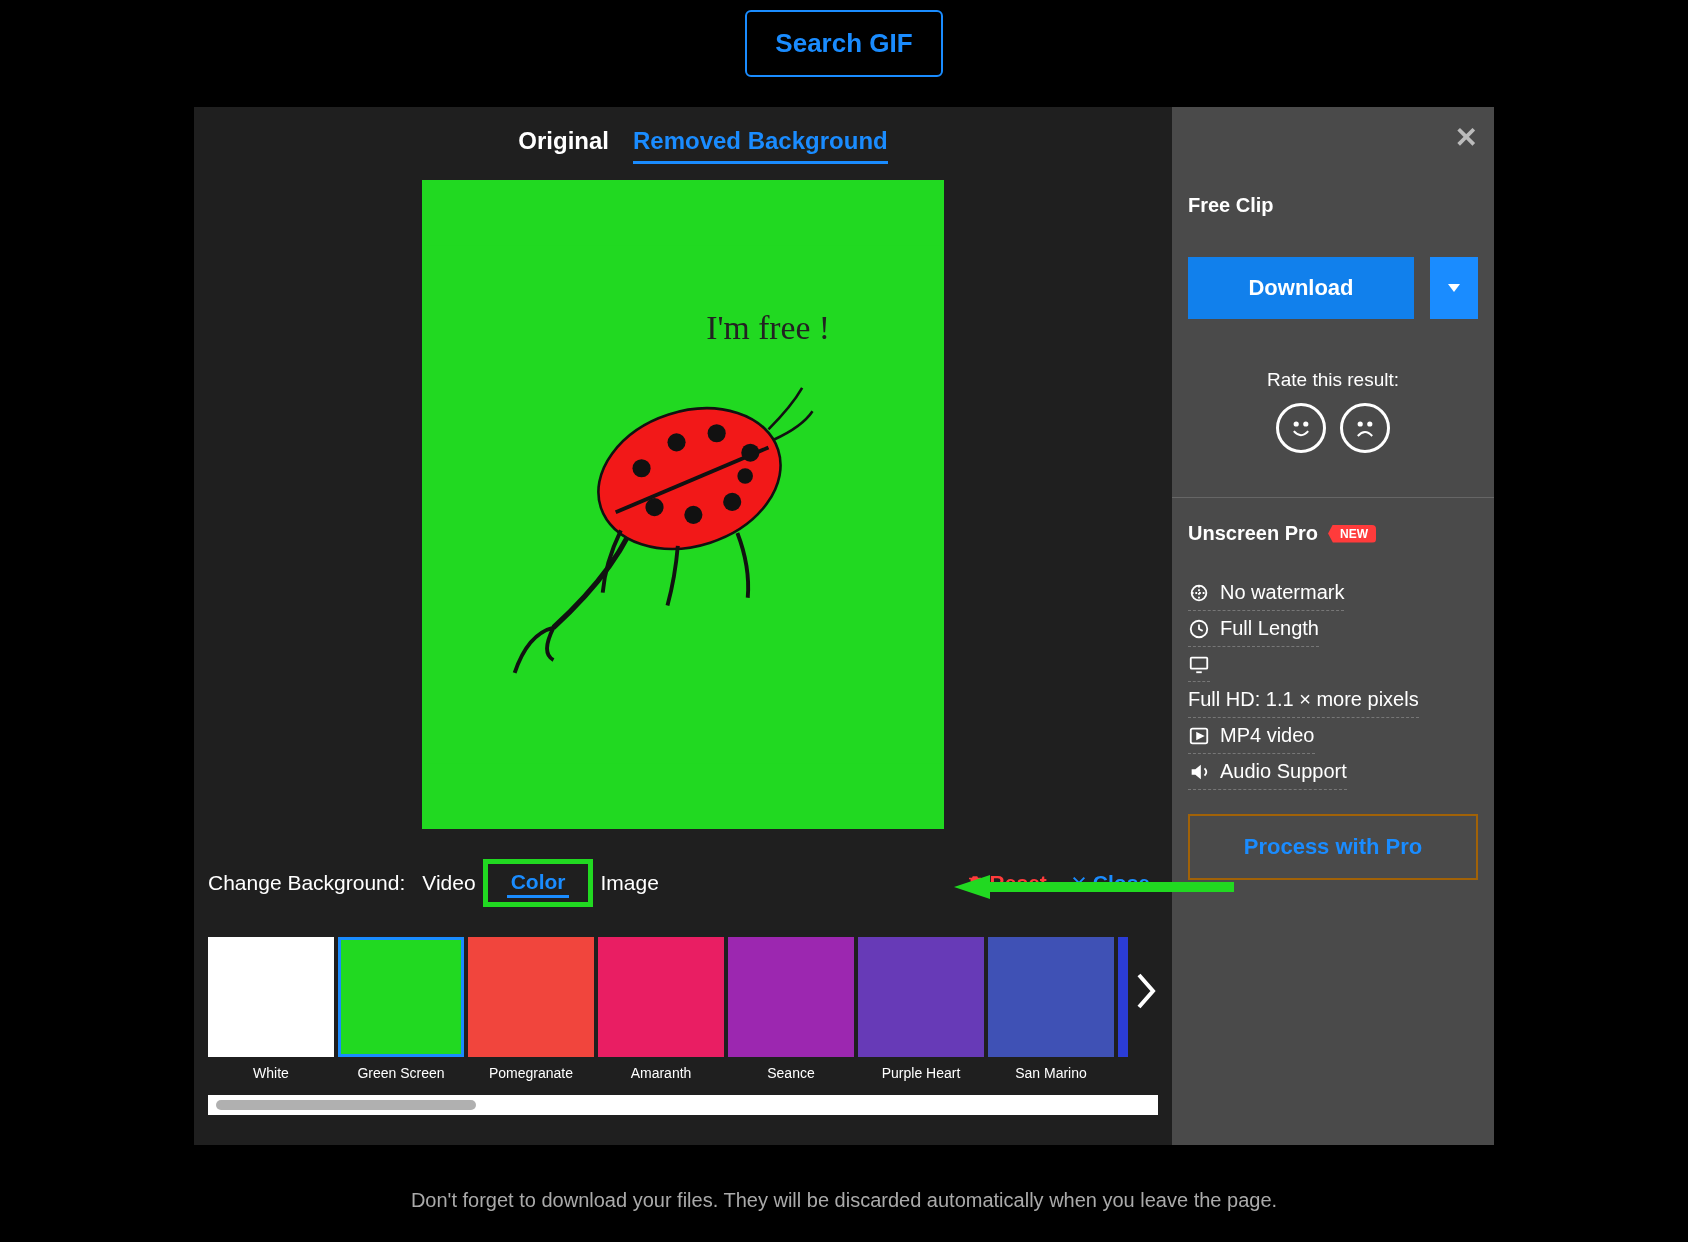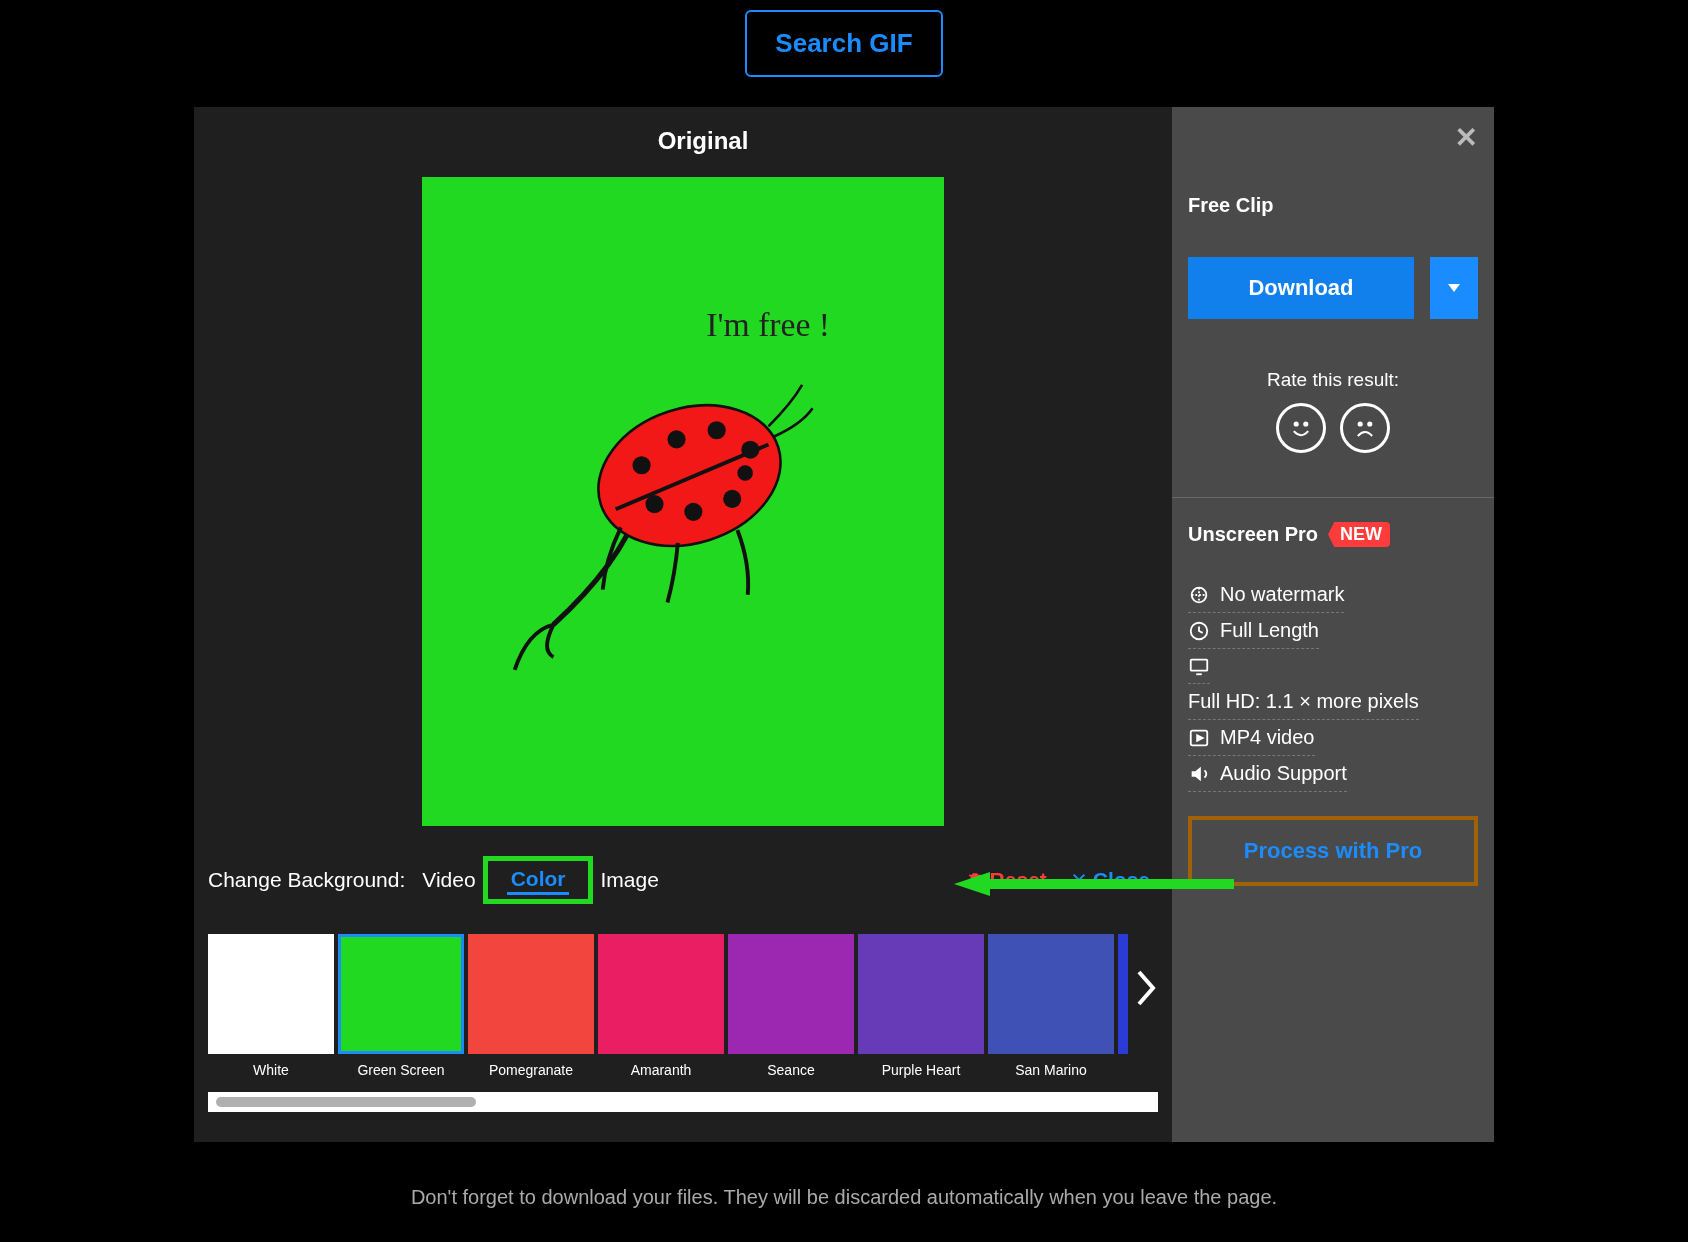--- a/index.html
+++ b/index.html
@@ -196,40 +196,40 @@
   border: 3px solid #fff;
   border-radius: 50%;
   cursor: pointer;
   display:flex; align-items:center; justify-content:center;
 }
 .divider { height: 1px; background: #666; margin: 44px -16px 24px -16px; }
 .pro-title { font-weight: 700; font-size: 20px; display:flex; align-items:center; gap:10px; }
 .new-badge {
   background: #ff3b3b;
   color: #fff;
-  font-size: 18px;
+  font-size: 12px;
   font-weight: 700;
   padding: 2px 8px;
   border-radius: 4px;
   clip-path: polygon(10% 0, 100% 0, 100% 100%, 10% 100%, 0 50%);
   padding-left: 12px;
 }
 .feature-list { margin-top: 30px; }
 .feature-item {
   display: flex;
   align-items: flex-end;
   gap: 10px;
   font-size: 20px;
   border-bottom: 1px dashed #777;
   padding: 6px 0;
   width: fit-content;
 }
 .feature-icon { width: 22px; height: 22px; }
 .process-btn {
-  border: 4px solid #a16207;
+  border: 2px solid #a16207;
   color: #1a8cff;
   background: transparent;
   font-size: 22px;
   font-weight: 700;
   padding: 18px 10px;
   margin-top: 24px;
   cursor: pointer;
 }
 .footer-note {
   text-align: center;
@@ -245,20 +245,21 @@
 <div class="top-buttons">
   <button class="top-btn">
     <span>Search GIF</span>
   </button>
 </div>
 
 <div class="main-container">
   <div class="left-panel">
     <div class="tabs">
       <div class="tab">Original</div>
+      <div class="tab active">Removed Background</div>
     </div>
 
     <div class="preview">
       <svg viewBox="0 0 400 400">
         <rect width="400" height="400" fill="#21d921"></rect>
         <text x="218" y="72" font-family="cursive" font-size="26" fill="#222">I'm free !</text>
         <path d="M70 330 Q80 300 100 295 Q90 315 100 320" stroke="#111" stroke-width="3" fill="none"></path>
         <path d="M100 295 Q160 240 170 190" stroke="#111" stroke-width="4" fill="none"></path>
         <ellipse cx="205" cy="180" rx="72" ry="52" fill="#f21818" stroke="#111" stroke-width="2" transform="rotate(-18 205 180)"></ellipse>
         <line x1="148" y1="206" x2="266" y2="156" stroke="#111" stroke-width="3"></line>

